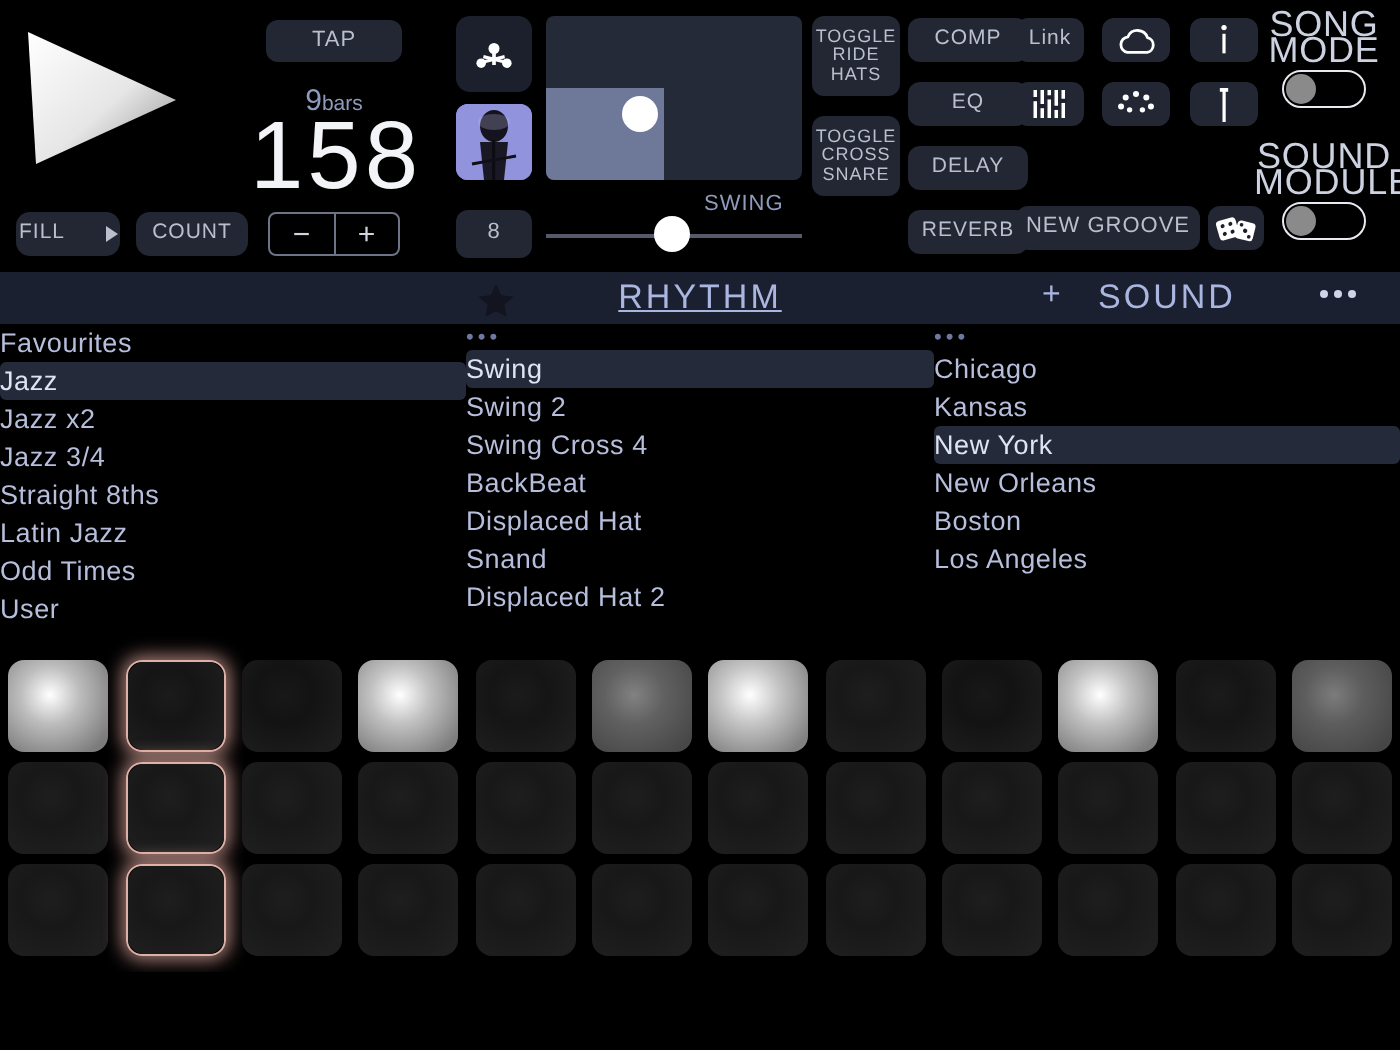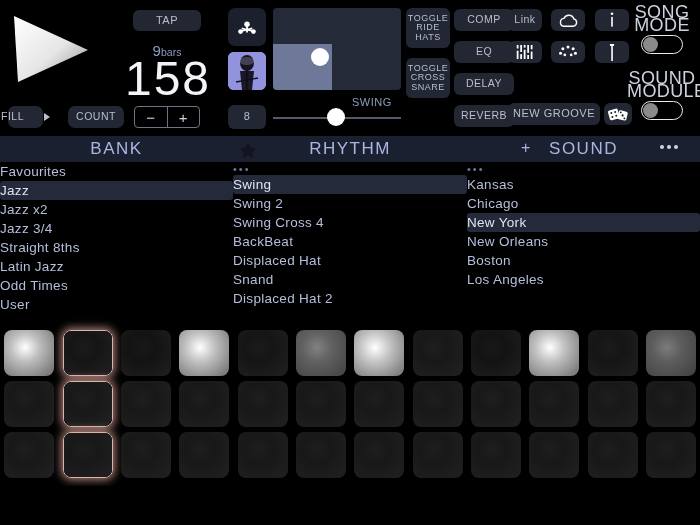--- a/index.html
+++ b/index.html
@@ -24,21 +24,21 @@
     color: #b9bfcc;
     border-radius: 7px;
     display: flex; align-items: center; justify-content: center;
     text-align: center;
     font-size: 11px;
     letter-spacing: .5px;
     line-height: 1.05;
     user-select: none;
   }
 
-  .fill-btn { position:absolute; left:8px; top:106px; width:35px; height:22px; font-size:10.5px; gap:20px; }
+  .fill-btn { position:absolute; left:8px; top:106px; width:52px; height:22px; font-size:10.5px; gap:20px; }
   .fill-tri { width:0;height:0;border-left:6px solid #b9bfcc;border-top:4px solid transparent;border-bottom:4px solid transparent; }
   .count-btn { position:absolute; left:68px; top:106px; width:56px; height:22px; font-size:10.5px; }
 
   .tap-btn { position:absolute; left:133px; top:10px; width:68px; height:21px; font-size:11px; border-radius:6px; }
 
   .bars-line { position:absolute; left:133px; top:42px; width:68px; text-align:center; color:#8f9bbd; }
   .bars-num { font-size:15px; }
   .bars-lbl { font-size:10.5px; }
 
   .tempo {
@@ -91,21 +91,21 @@
     border:1.4px solid #e8eaf0; background:#000; position:relative; }
   .sw-knob { position:absolute; left:1px; top:1px; width:15px; height:15px; border-radius:50%; background:#8a8a8a; }
   .sw-song  { left:627px; top:6px; }
   .sw-sound { left:627px; top:72px; }
 
   
   .hdrbar { position:absolute; left:0; top:136px; width:700px; height:26px; background:#1b2030; }
   .hdr { position:absolute; top:136px; height:26px; display:flex; align-items:center; justify-content:center;
     color:#aab6e0; font-size:17px; letter-spacing:1.5px; }
   .hdr-bank   { left:0;   width:233px; }
-  .hdr-rhythm { left:233px; width:234px; }
+  .hdr-rhythm { left:233px; width:234px;text-decoration:underline; }
   .hdr-sound  { left:467px; width:233px; }
   .star-ico { position:absolute; left:238px; top:141px; }
   .plus-ico { position:absolute; left:521px; top:139px; color:#aab6e0; font-size:16px; }
   .dots-ico { position:absolute; left:660px; top:145px; display:flex; gap:3px; }
   .dots-ico i { width:4px; height:4px; border-radius:50%; background:#cfd5e8; display:block; }
 
   
   .listcol { position:absolute; top:162px; height:168px; overflow:hidden; }
   .col-bank   { left:0;   width:233px; }
   .col-rhythm { left:233px; width:234px; }
@@ -311,21 +311,20 @@
     <div class="sw-wrap sw-sound">
       <div class="sw-lbl">SOUND</div>
       <div class="sw-lbl">MODULE</div>
       <div class="sw-track">
         <div class="sw-knob"></div>
       </div>
     </div>
   </div>
 
   <div class="hdrbar"></div>
-  <div class="hdr hdr-bank">BANK</div>
   <div class="hdr hdr-rhythm">RHYTHM</div>
   <div class="hdr hdr-sound">SOUND</div>
 
   <div class="star-ico">
     <svg width="20" height="19" viewBox="0 0 20 19">
       <path d="M10 1 L12.6 6.6 L18.7 7.3 L14.2 11.5 L15.4 17.5 L10 14.5 L4.6 17.5 L5.8 11.5 L1.3 7.3 L7.4 6.6 Z" fill="#12151f"></path>
     </svg>
   </div>
   <div class="plus-ico">+</div>
   <div class="dots-ico">
@@ -380,24 +379,24 @@
       <div class="row">
         <span>Snand</span>
       </div>
       <div class="row">
         <span>Displaced Hat 2</span>
       </div>
     </div>
   <div class="listcol col-sound" id="col-sound">
       <div class="row ell">•••</div>
       <div class="row">
+        <span>Chicago</span>
+      </div>
+      <div class="row">
         <span>Kansas</span>
-      </div>
-      <div class="row">
-        <span>Chicago</span>
       </div>
       <div class="row sel">
         <span>New York</span>
       </div>
       <div class="row">
         <span>New Orleans</span>
       </div>
       <div class="row">
         <span>Boston</span>
       </div>

